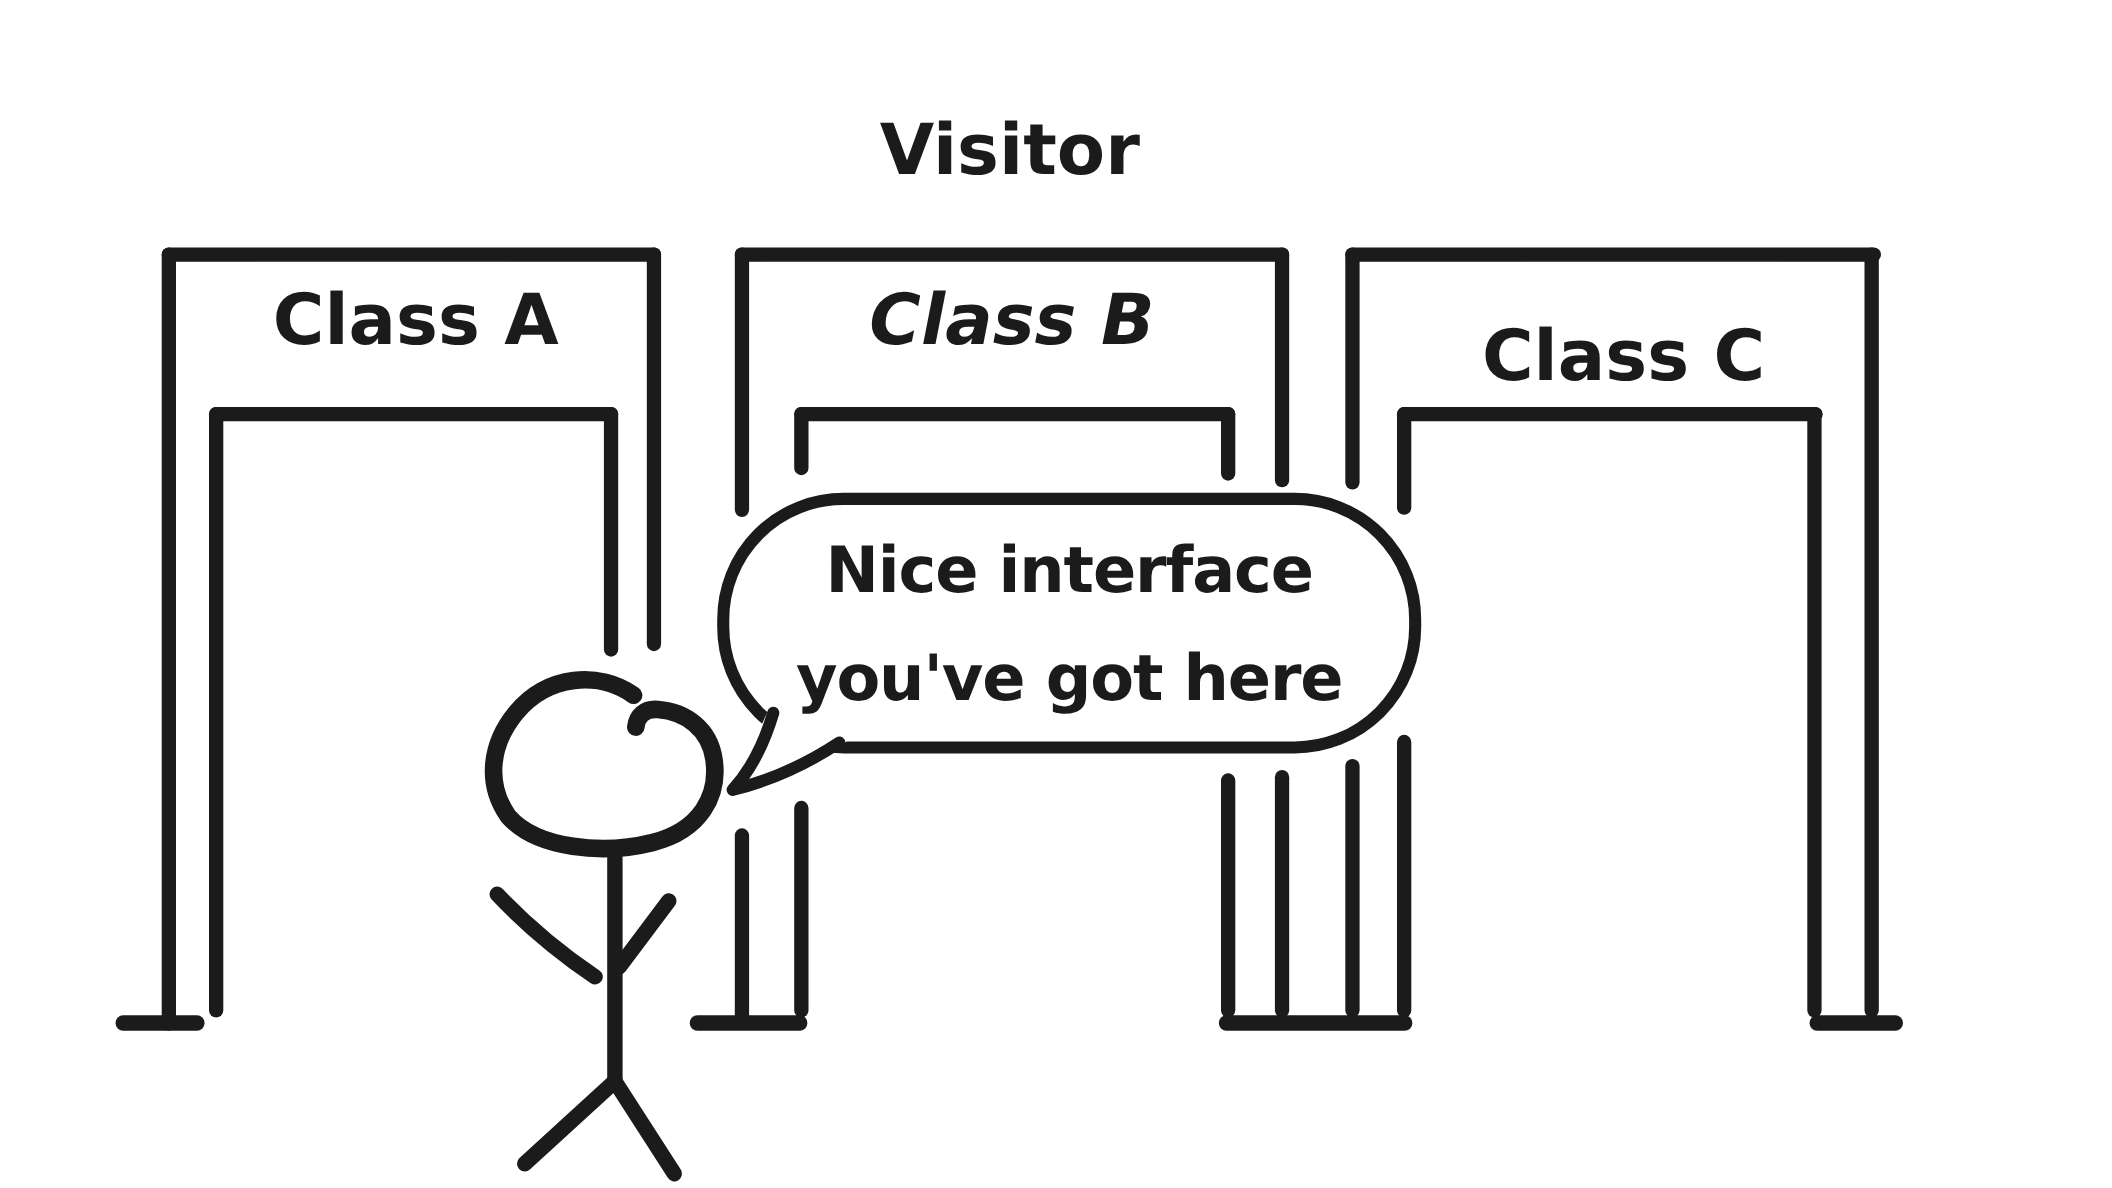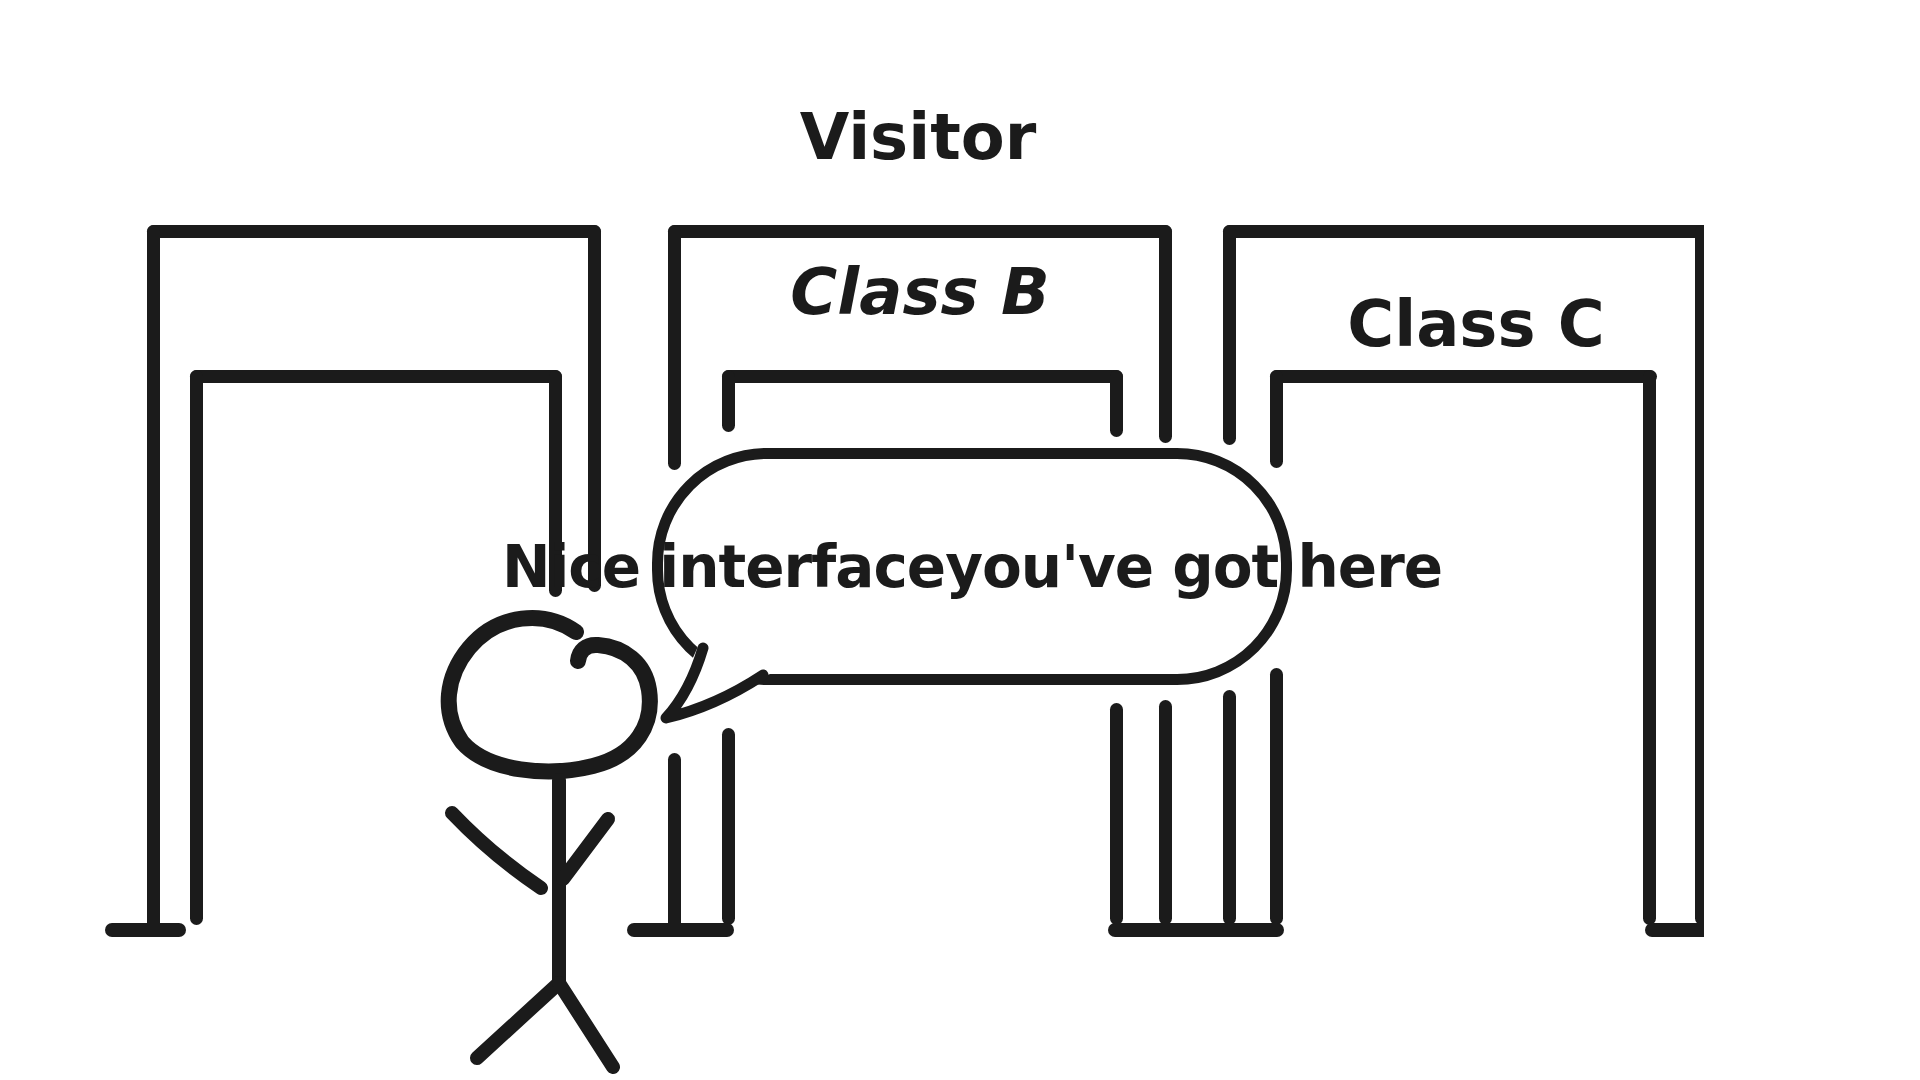--- a/index.html
+++ b/index.html
@@ -2,21 +2,21 @@
 <html style="--ink: #1b1b1b; --bg: #ffffff;"><head>
 <meta charset="utf-8">
 <style>
   :root{
     --ink:#1b1b1b;
     --bg:#ffffff;
   }
   html,body{margin:0;padding:0;background:var(--bg);}
   #canvas{
     position:relative;
-    width:1704px;height:1080px;
+    width:1920px;height:1080px;
     background:var(--bg);
     overflow:hidden;
     font-family:"DejaVu Sans","Liberation Sans",sans-serif;
   }
   
   .bar{
     position:absolute;
     background:var(--ink);
     border-radius:7px;
     z-index:1;
@@ -48,20 +48,21 @@
   .bubble{
     position:absolute;
     left:652px;top:448px;
     width:640px;height:237px;
     box-sizing:border-box;
     background:var(--bg);
     border:11px solid var(--ink);
     border-radius:115px;
     z-index:2;
     display:flex;
+    flex-direction:column;
     align-items:center;
     justify-content:center;
   }
   .bubble-line{
     color:var(--ink);
     font-weight:700;
     font-size:58px;
     line-height:98px;
     letter-spacing:-1px;
     white-space:nowrap;
@@ -81,20 +82,21 @@
 
   <div class="title" style="left:918px;top:100px;">Visitor</div>
 
   <div class="bar h" style="left:147px;top:225px;width:454px;"></div>
   <div class="bar v" style="left:147px;top:225px;height:712px;"></div>
   <div class="bar v" style="left:588px;top:225px;height:367px;"></div>
   <div class="bar h" style="left:190px;top:370px;width:372px;"></div>
   <div class="bar v" style="left:190px;top:370px;height:555px;"></div>
   <div class="bar v" style="left:549px;top:370px;height:227px;"></div>
   <div class="bar foot" style="left:105px;top:923px;width:81px;"></div>
+  <div class="label" style="left:378px;top:255px;">Class A</div>
 
   <div class="bar h" style="left:668px;top:225px;width:504px;"></div>
   <div class="bar v" style="left:668px;top:225px;height:245px;"></div>
   <div class="bar v" style="left:668px;top:753px;height:177px;"></div>
   <div class="bar v" style="left:1159px;top:225px;height:218px;"></div>
   <div class="bar v" style="left:1159px;top:700px;height:225px;"></div>
   <div class="bar h" style="left:722px;top:370px;width:401px;"></div>
   <div class="bar v" style="left:722px;top:370px;height:62px;"></div>
   <div class="bar v" style="left:722px;top:728px;height:197px;"></div>
   <div class="bar v" style="left:1110px;top:370px;height:67px;"></div>

